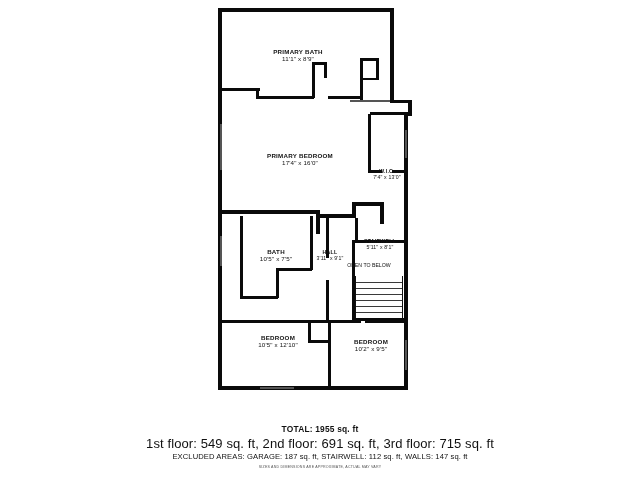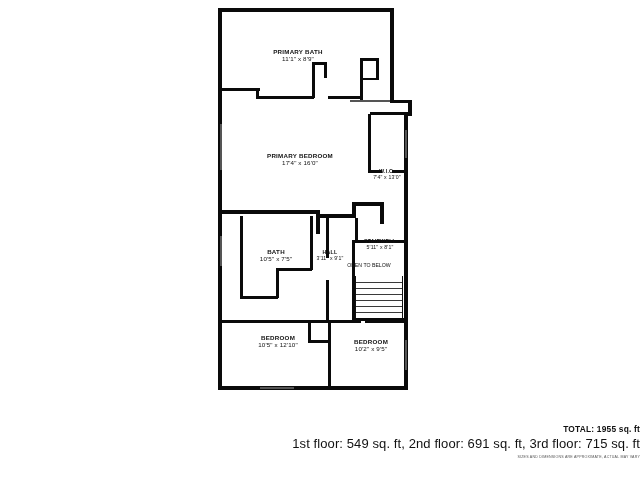--- a/index.html
+++ b/index.html
@@ -75,21 +75,21 @@
     left: 0; right: 0;
     height: 0;
     border-top: 1px solid #3a3a3a;
   }
   
   #footer {
     position: absolute;
     left: 0;
     top: 424px;
     width: 640px;
-    text-align: right;
+    text-align: center;
     color: #111;
   }
   #footer .total {
     font-size: 8.4px;
     font-weight: 700;
     letter-spacing: 0.2px;
   }
   #footer .breakdown {
     font-size: 13px;
     margin-top: 2px;
@@ -287,17 +287,18 @@
     <div class="room-label" style="left:134px; top:334px; width:74px;">
       <span class="name">BEDROOM</span>
       <span class="dims">10'2" x 9'5"</span>
     </div>
 
   </div>
 
   <div id="footer">
     <div class="total">TOTAL: 1955 sq. ft</div>
     <div class="breakdown">1st floor: 549 sq. ft, 2nd floor: 691 sq. ft, 3rd floor: 715 sq. ft</div>
+    <div class="excluded">EXCLUDED AREAS: GARAGE: 187 sq. ft, STAIRWELL: 112 sq. ft, WALLS: 147 sq. ft</div>
     <div class="disclaimer">SIZES AND DIMENSIONS ARE APPROXIMATE, ACTUAL MAY VARY</div>
   </div>
 
 
 </div>
 
 </body></html>

